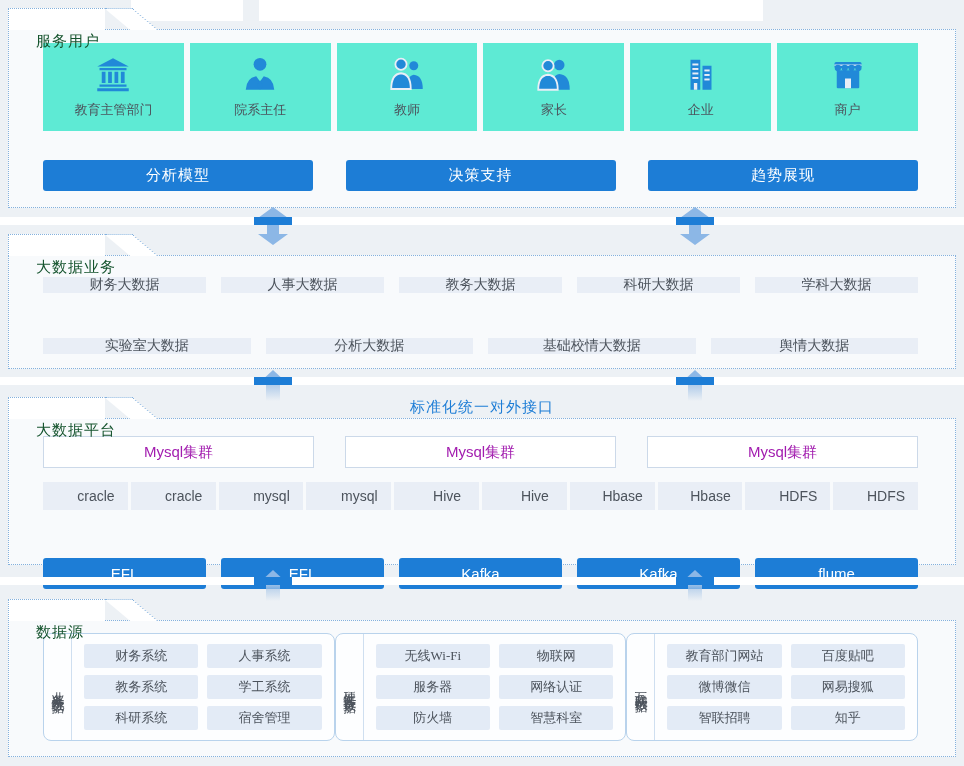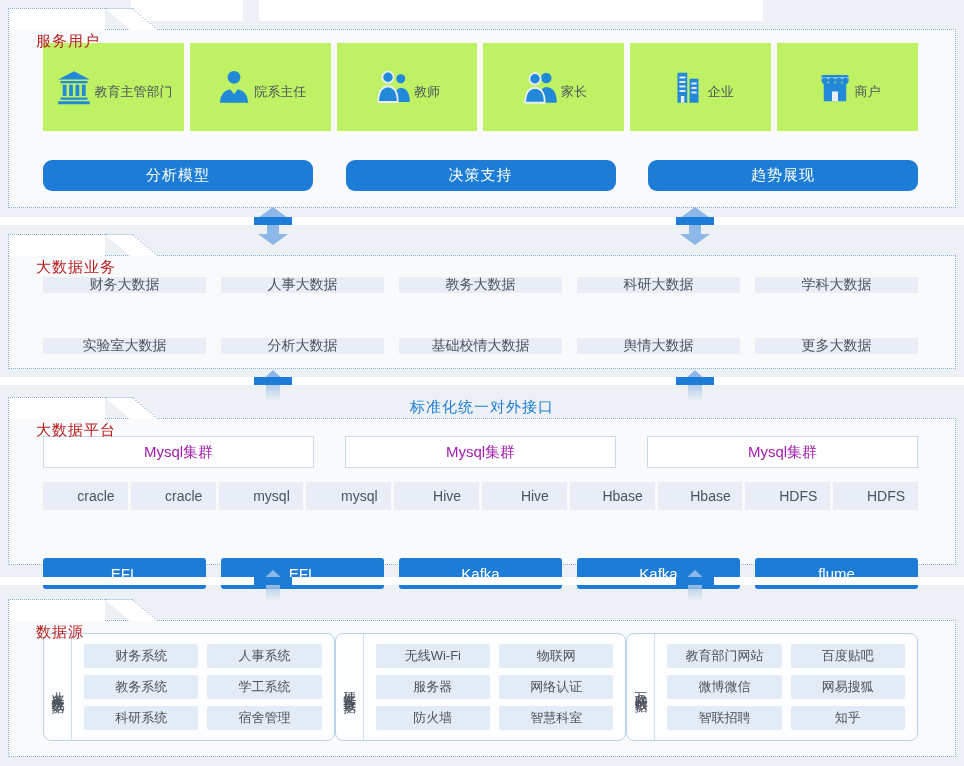--- a/index.html
+++ b/index.html
@@ -10,49 +10,49 @@
   .top-box.b1{left:131px;width:112px;}
   .top-box.b2{left:259px;width:504px;}
   
   .panel{position:absolute;left:8px;width:946px;background:#f8fafc;border:1px dotted #84b1dd;}
   .tab{position:absolute;top:-22px;left:-1px;width:96px;height:21px;background:#ffffff;
     border-top:1px dotted #84b1dd;border-left:1px dotted #84b1dd;}
   .tab-slant{position:absolute;top:-22px;left:95px;width:27px;height:21px;background:#ffffff;
     border-top:1px dotted #84b1dd;border-right:1px dotted #84b1dd;
     transform:skewX(50deg);transform-origin:top left;}
   .panel-title{position:absolute;top:2px;left:27px;font-size:15px;font-weight:500;
-    color:#b91c1c;letter-spacing:1px;z-index:3;}
+    color:#14532d;letter-spacing:1px;z-index:3;}
   
   .user-row{position:absolute;top:13px;left:34px;right:37px;display:flex;gap:6px;}
-  .user-tile{flex:1;height:88px;background:#bef264;display:flex;flex-direction:row;
+  .user-tile{flex:1;height:88px;background:#5eead4;display:flex;flex-direction:column;
     align-items:center;justify-content:center;}
   .user-tile svg{width:40px;height:36px;display:block;}
   .user-label{font-size:13px;color:#4c535c;margin-top:9px;}
   .btn-row{position:absolute;top:130px;left:34px;right:37px;display:flex;justify-content:space-between;}
   .blue-btn{width:270px;height:31px;background:#1d7dd6;color:#ffffff;font-size:15px;
-    border-radius:9px;display:flex;align-items:center;justify-content:center;letter-spacing:1px;}
+    border-radius:3px;display:flex;align-items:center;justify-content:center;letter-spacing:1px;}
   
   .biz-row{position:absolute;left:34px;right:37px;display:flex;gap:15px;}
   .biz-row.r1{top:21px;} .biz-row.r2{top:82px;}
   .biz-tile{flex:1;height:16px;background:#e9eef6;display:flex;align-items:center;
     justify-content:center;font-size:14px;color:#4c535c;}
   
   .iface-label{position:absolute;top:398px;left:0;width:964px;text-align:center;
     font-size:15px;color:#1d7dd6;letter-spacing:1px;z-index:4;}
   .cluster-row{position:absolute;top:17px;left:34px;right:37px;display:flex;justify-content:space-between;}
   .cluster-box{width:269px;height:30px;background:#ffffff;border:1px solid #ccd9e9;
     display:flex;align-items:center;justify-content:center;font-size:15px;color:#a21caf;}
   .comp-row{position:absolute;top:63px;left:34px;right:37px;display:flex;gap:3px;}
   .comp-tile{flex:1;height:28px;background:#e9eef6;display:flex;align-items:center;
     justify-content:center;font-size:14px;color:#4c535c;padding-left:21px;}
   .engine-row{position:absolute;top:107px;left:34px;right:37px;display:flex;justify-content:space-between;margin-top:32px;}
   .engine-btn{width:163px;height:31px;background:#1d7dd6;color:#ffffff;font-size:15px;
     border-radius:3px;display:flex;align-items:center;justify-content:center;}
   
-  .group-row{position:absolute;top:12px;left:34px;right:37px;display:flex;}
+  .group-row{position:absolute;top:12px;left:34px;right:37px;display:flex;font-family:Liberation Serif, serif;}
   .group-box{flex:1;height:106px;background:#fdfeff;border:1px solid #b9d3ec;border-radius:8px;
     display:flex;overflow:hidden;}
   .v-label{width:27px;display:flex;align-items:center;justify-content:center;
     border-right:1px solid #cfdff0;font-size:13px;color:#4c535c;
     writing-mode:vertical-rl;text-orientation:upright;letter-spacing:2px;padding:4px 0;}
   .group-tiles{flex:1;display:grid;grid-template-columns:1fr 1fr;gap:7px 9px;padding:10px 12px;}
   .ds-tile{background:#e3ebf6;border-radius:2px;display:flex;align-items:center;
     justify-content:center;font-size:13px;color:#4c535c;}
   
   .strip{position:absolute;left:0;width:964px;height:8px;background:#ffffff;}
@@ -185,21 +185,20 @@
       <div class="biz-tile">人事大数据</div>
       <div class="biz-tile">教务大数据</div>
       <div class="biz-tile">科研大数据</div>
       <div class="biz-tile">学科大数据</div>
     </div>
     <div class="biz-row r2">
       <div class="biz-tile">实验室大数据</div>
       <div class="biz-tile">分析大数据</div>
       <div class="biz-tile">基础校情大数据</div>
       <div class="biz-tile">舆情大数据</div>
-      <div class="biz-tile">更多大数据</div>
     </div>
   </div>
 
   <div class="strip" style="top:377px;"></div>
   <svg class="conn" style="top:370px;left:254px;height:32px;" viewBox="0 0 38 32">
       <defs>
         <linearGradient id="g1" x1="0" y1="0" x2="0" y2="1">
           <stop offset="0" stop-color="#a9c7e8"></stop>
           <stop offset="1" stop-color="#a9c7e8" stop-opacity="0"></stop>
         </linearGradient>

